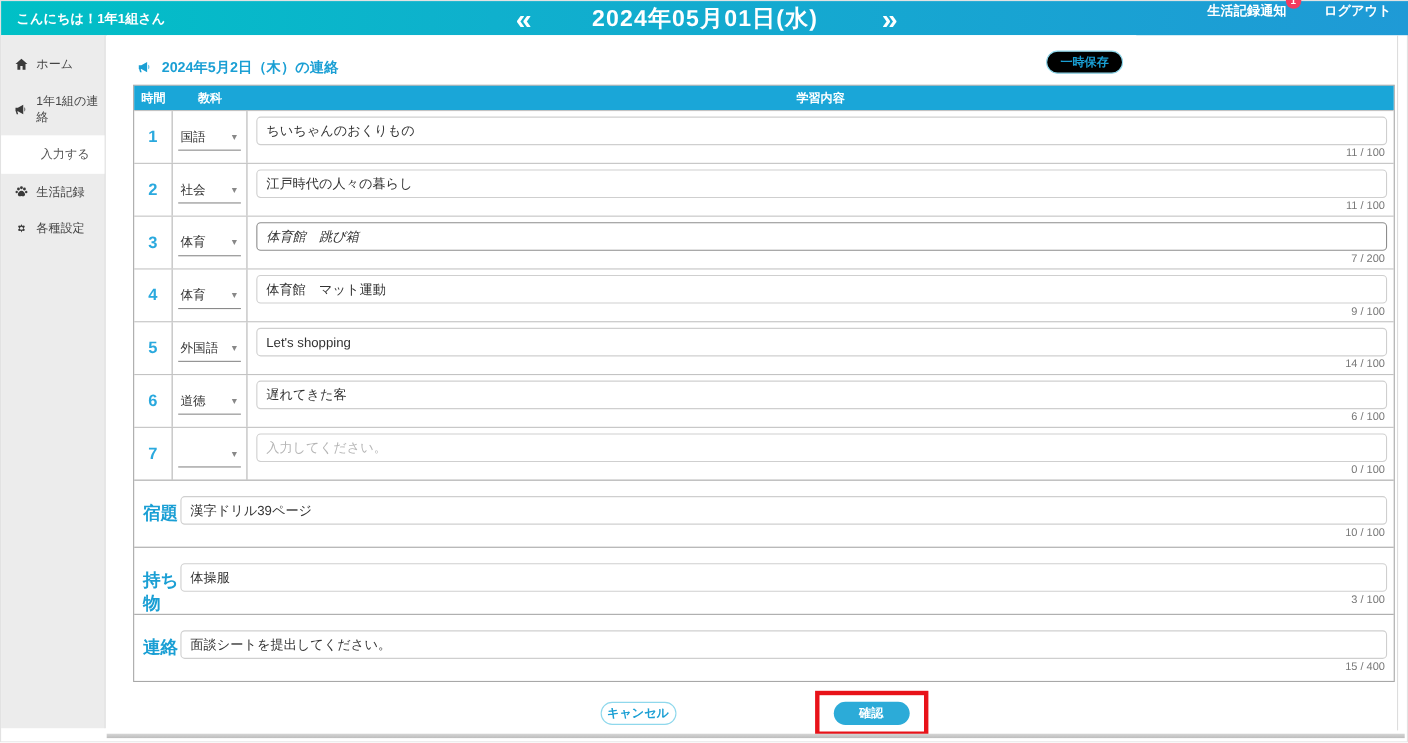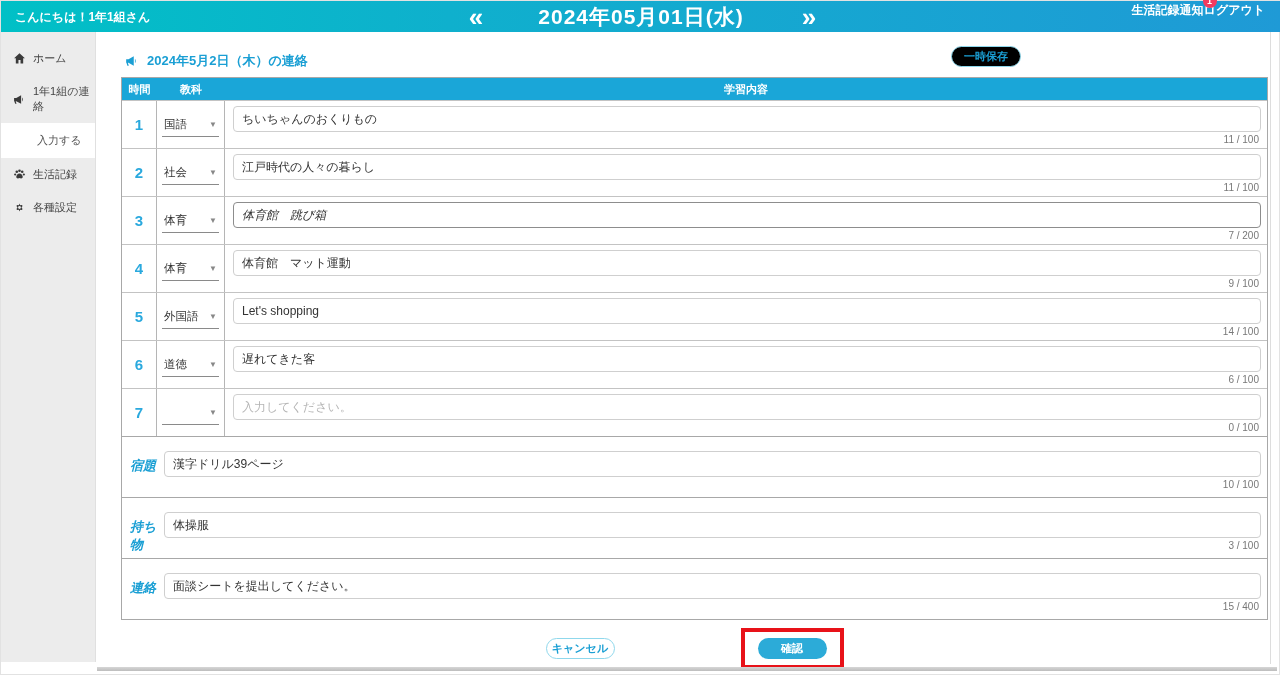--- a/index.html
+++ b/index.html
@@ -12,21 +12,21 @@
   .topbar { position:absolute; left:0; top:0; width:1280px; height:31px;
     background:linear-gradient(90deg,#00c0c6 0%,#0fb0cd 35%,#1f9ad6 100%);
     display:flex; align-items:center; color:#fff; }
   .greeting { position:absolute; left:14px; top:8px; font-size:12px; font-weight:bold; }
   .date-nav { position:absolute; left:0; right:0; top:0; height:31px;
     display:flex; align-items:center; justify-content:center; gap:54px; }
   .nav-arrow { font-size:26px; font-weight:bold; line-height:26px; cursor:pointer;
     letter-spacing:-3px; padding:0 4px; }
   .date-title { font-size:21px; font-weight:bold; letter-spacing:1px; }
   .top-right { position:absolute; right:16px; top:0; height:18px; display:flex;
-    align-items:center; }
+    align-items:center; gap:34px; }
   .notif { position:relative; font-size:12px; font-weight:bold; cursor:pointer; }
   .badge { position:absolute; right:-13px; top:-8px; min-width:14px; height:14px;
     background:#f43b5f; border-radius:50%; color:#fff; font-size:9px; font-weight:bold;
     display:flex; align-items:center; justify-content:center; }
   .logout { font-size:12px; font-weight:bold; cursor:pointer; }
 
   
   .sidebar { position:absolute; left:0; top:31px; width:95px; height:630px;
     background:#ececec; border-right:1px solid #e0e0e0; padding-top:10px; }
   .side-item { display:flex; align-items:center; gap:7px; padding:9px 0 9px 12px;
@@ -68,22 +68,22 @@
   .prow .col-content { padding:5px 6px 0 8px; }
   .text-input { width:100%; height:26px; border:1px solid #cfcfcf; border-radius:4px;
     font-size:12px; color:#333; padding:0 8px; outline:none;
     font-family:"Liberation Sans","DejaVu Sans",sans-serif; background:#fff; }
   .text-input::placeholder { color:#b5b5b5; }
   .input-strong { border-color:#8d8d8d;font-style:italic; }
   .count { text-align:right; font-size:10px; color:#777; padding:2px 2px 0 0; }
 
   .xrow { display:flex; align-items:flex-start; border-top:1px solid #a8a8a8;
     height:61px; padding:14px 6px 0 8px; position:relative; }
-  .xrow .xlabel { flex:0 0 34px; color:#1a9fd4; font-size:13px; font-weight:bold;
-    padding-top:6px;font-style:italic; }
+  .xrow .xlabel { flex:0 0 34px; color:#1a9fd4; font-size:16px; font-weight:bold;
+    padding-top:6px; }
   .xrow .xbody { flex:1; }
 
   .actions { position:absolute; left:24px; top:592px; width:1147px; height:48px;
     display:flex; justify-content:center; align-items:center; }
   .btn-cancel { width:69px; height:21px; background:#fff; border:1px solid #8fd8ec;
     border-radius:11px; color:#1a9fd4; font-size:11px; font-weight:bold; cursor:pointer;
     margin-right:126px; font-family:"Liberation Sans",sans-serif; }
   .red-box { border:4px solid #e81219; padding:6px 13px; background:transparent; }
   .btn-confirm { width:69px; height:21px; background:#2cabd8; border:none;
     border-radius:11px; color:#fff; font-size:11px; font-weight:bold; cursor:pointer;

